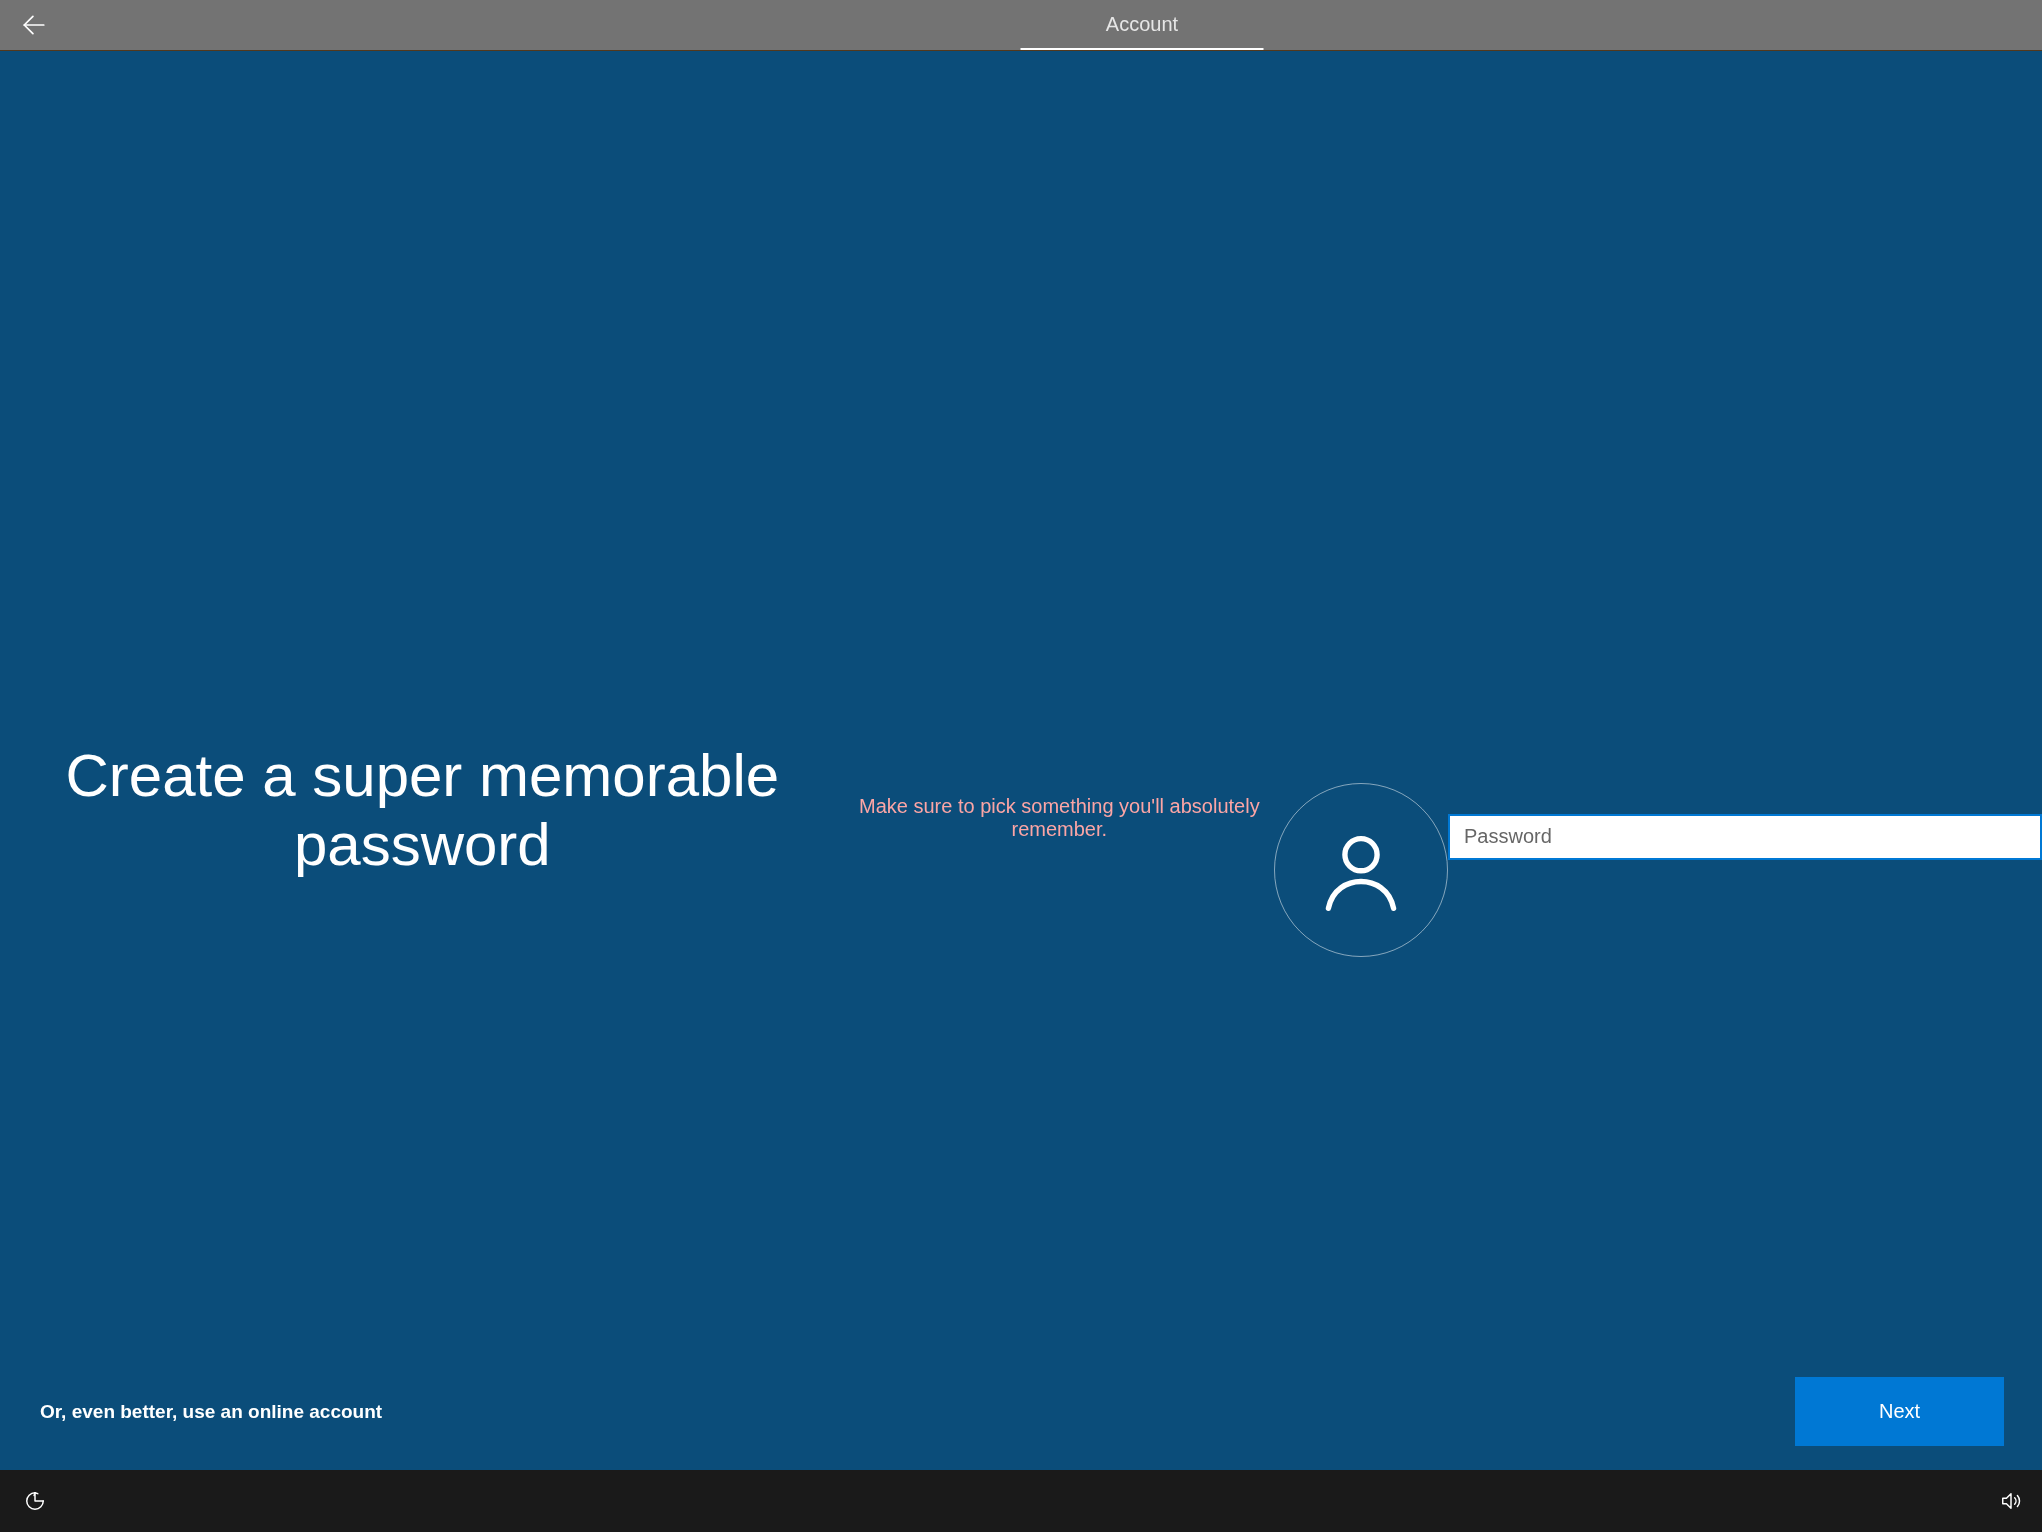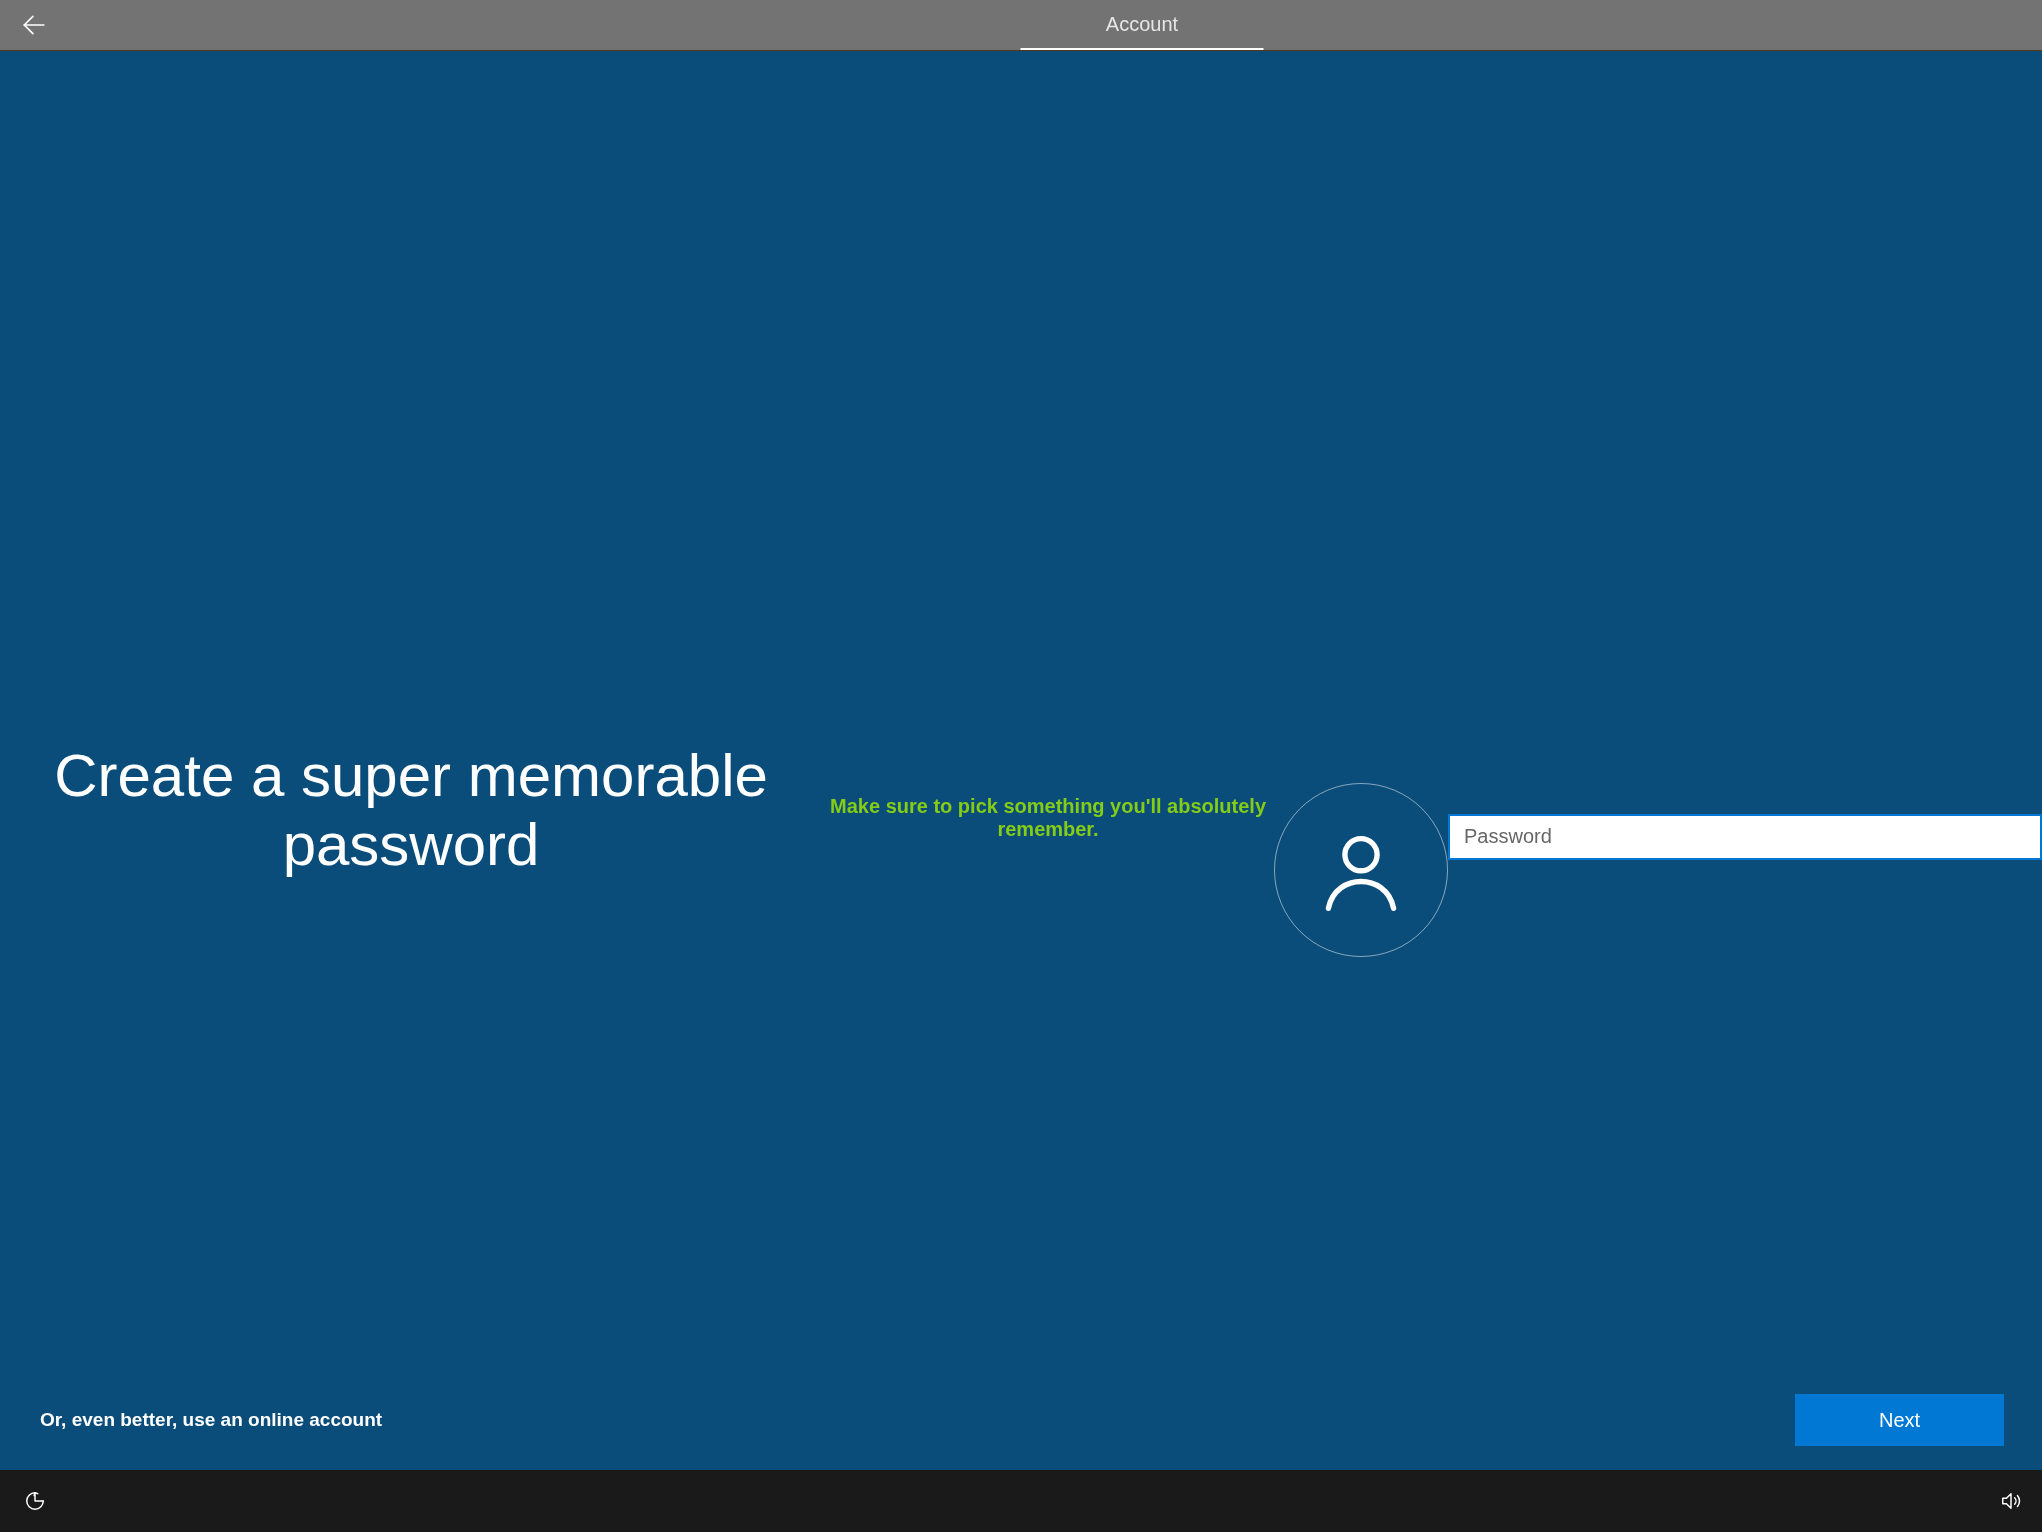--- a/index.html
+++ b/index.html
@@ -90,23 +90,23 @@
 
     .title {
       color: #ffffff;
       font-size: 60px;
       font-weight: 300;
       letter-spacing: 0px;
       text-align: center;
     }
 
     .subtitle {
-      color: #84cc16;
-      font-size: 20px;
-      font-weight: 700;
+      color: #fca5a5;
+      font-size: 20px;
+      font-weight: 400;
       text-align: center;
       margin-top: 16px;
     }
 
     .avatar-wrap {
       margin-top: 120px;
       display: flex;
       justify-content: center;
     }
 
@@ -164,21 +164,21 @@
       cursor: pointer;
     }
 
     .next-button {
       background: #0078d4;
       color: #ffffff;
       border: none;
       font-size: 20px;
       font-family: inherit;
       width: 209px;
-      height: 52px;
+      height: 69px;
       cursor: pointer;
     }
 
     
     .bottom-bar {
       height: 62px;
       background: #1a1a1a;
       display: flex;
       align-items: center;
       justify-content: space-between;

